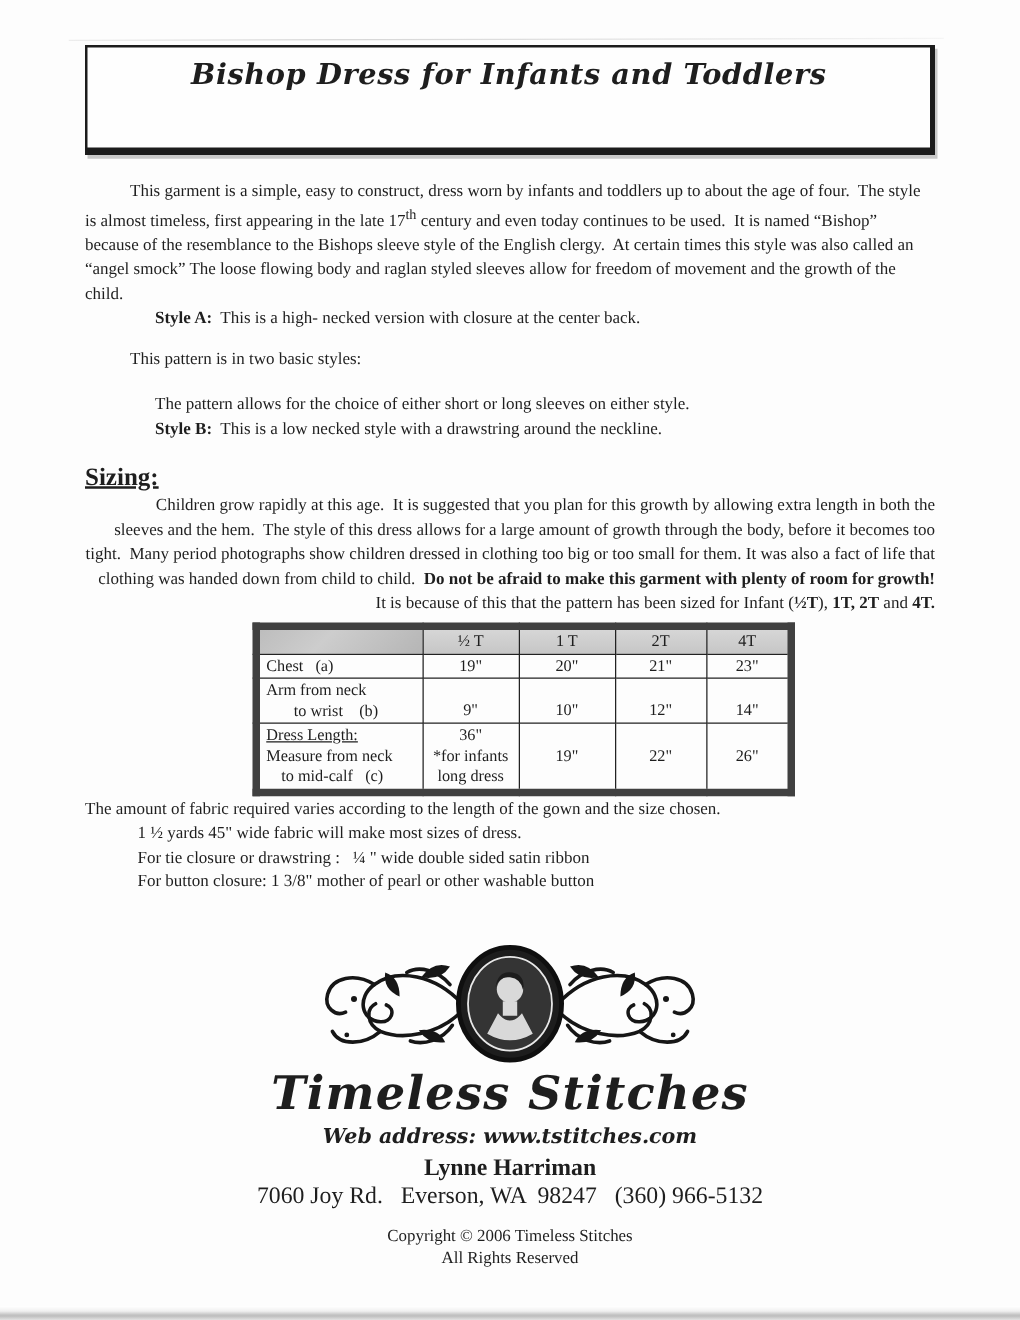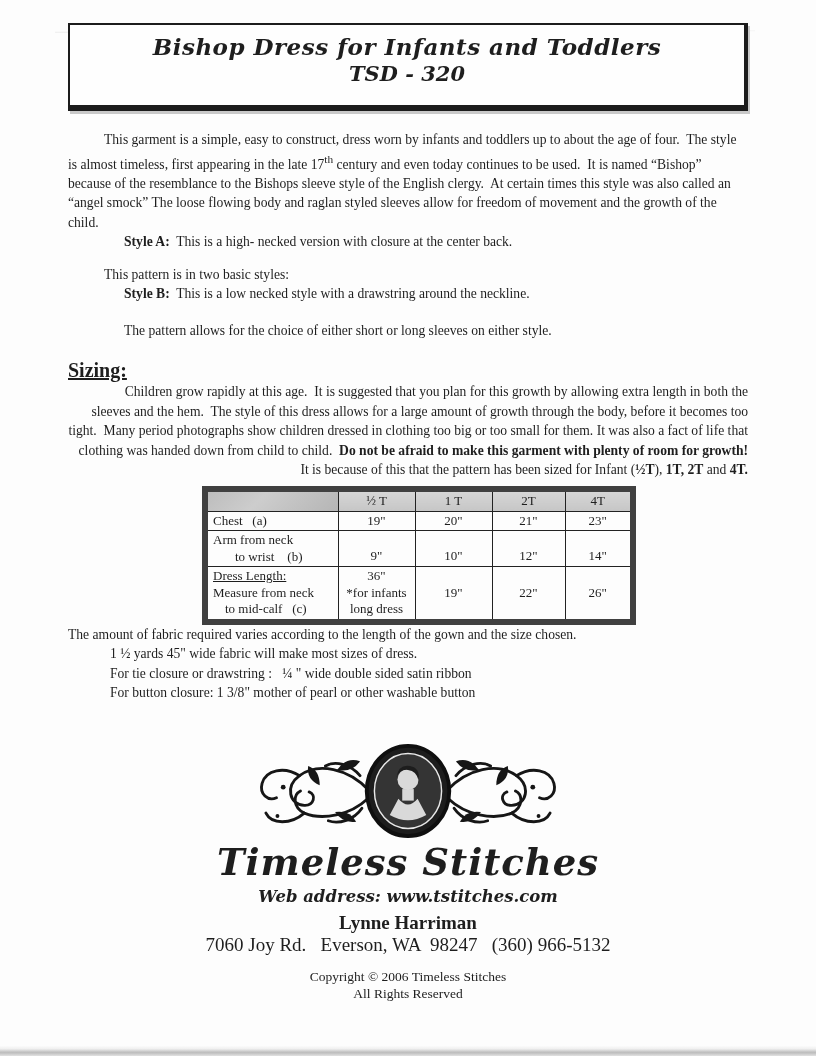--- a/index.html
+++ b/index.html
@@ -17,21 +17,21 @@
   .scan-top-line {
     position:absolute; top:31px; left:55px; width:700px; height:1px;
     background:linear-gradient(90deg,#ededed,#d6d6d6 30%,#e9e9e9 80%,#f5f5f5);
     transform:rotate(-0.12deg);
   }
   .scan-bottom {
     position:absolute; bottom:0; left:0; width:100%; height:11px;
     background:linear-gradient(180deg,#ffffff 0%,#f0f0f0 35%,#c7c7c7 60%,#bdbdbd 70%,#e2e2e2 100%);
   }
 
-  .content { position:absolute; left:68px; top:23px; width:680px; }
+  .content { position:absolute; left:68px; top:36px; width:680px; }
 
   .title-box {
     border:2px solid #1c1c1c;
     border-right-width:4px;
     border-bottom-width:6px;
     height:72px;
     text-align:center;
     padding-top:8px;
     box-shadow:2px 3px 0 #c9c9c9;
     margin-bottom:19px;
@@ -110,30 +110,29 @@
 </head>
 <body>
 
 <div class="page">
   <div class="scan-top-line"></div>
 
   <div class="content">
 
     <div class="title-box">
       <div class="title-main" data-bind="title_box.line1">Bishop Dress for Infants and Toddlers</div>
-      <div class="title-sub" data-bind="title_box.line2">TSD - 320</div>
     </div>
 
     <p class="body-text indent-first"><span data-bind="intro.seg1">This garment is a simple, easy to construct, dress worn by infants and toddlers up to about the age of four.  The style is almost timeless, first appearing in the late 17</span><sup data-bind="intro.sup">th</sup><span data-bind="intro.seg2"> century and even today continues to be used.  It is named “Bishop” because of the resemblance to the Bishops sleeve style of the English clergy.  At certain times this style was also called an “angel smock” The loose flowing body and raglan styled sleeves allow for freedom of movement and the growth of the child.</span></p>
 
     <p class="body-text style-line"><b data-bind="styles.items.0.label">Style A:</b><span data-bind="styles.items.0.text">  This is a high- necked version with closure at the center back.</span></p>
     <p class="body-text lead-line" data-bind="styles.lead">This pattern is in two basic styles:</p>
+    <p class="body-text note-line" data-bind="styles.note">The pattern allows for the choice of either short or long sleeves on either style.</p>
+
     <p class="body-text style-line"><b data-bind="styles.items.1.label">Style B:</b><span data-bind="styles.items.1.text">  This is a low necked style with a drawstring around the neckline.</span></p>
-
-    <p class="body-text note-line" data-bind="styles.note">The pattern allows for the choice of either short or long sleeves on either style.</p>
 
     <p class="section-heading sizing-heading" data-bind="sizing.heading">Sizing:</p>
     <p class="body-text sizing-para"><span data-bind="sizing.seg1">Children grow rapidly at this age.  It is suggested that you plan for this growth by allowing extra length in both the sleeves and the hem.  The style of this dress allows for a large amount of growth through the body, before it becomes too tight.  Many period photographs show children dressed in clothing too big or too small for them. It was also a fact of life that clothing was handed down from child to child.  </span><b data-bind="sizing.bold1">Do not be afraid to make this garment with plenty of room for growth!</b><span data-bind="sizing.seg2">  It is because of this that the pattern has been sized for Infant (</span><b data-bind="sizing.bold2">½T</b><span data-bind="sizing.seg3">), </span><b data-bind="sizing.bold3">1T, 2T</b><span data-bind="sizing.seg4"> and </span><b data-bind="sizing.bold4">4T.</b></p>
 
     <table class="size-table">
       <colgroup>
         <col style="width:133px">
           <col style="width:77px">
           <col style="width:77px">
           <col style="width:73px">

